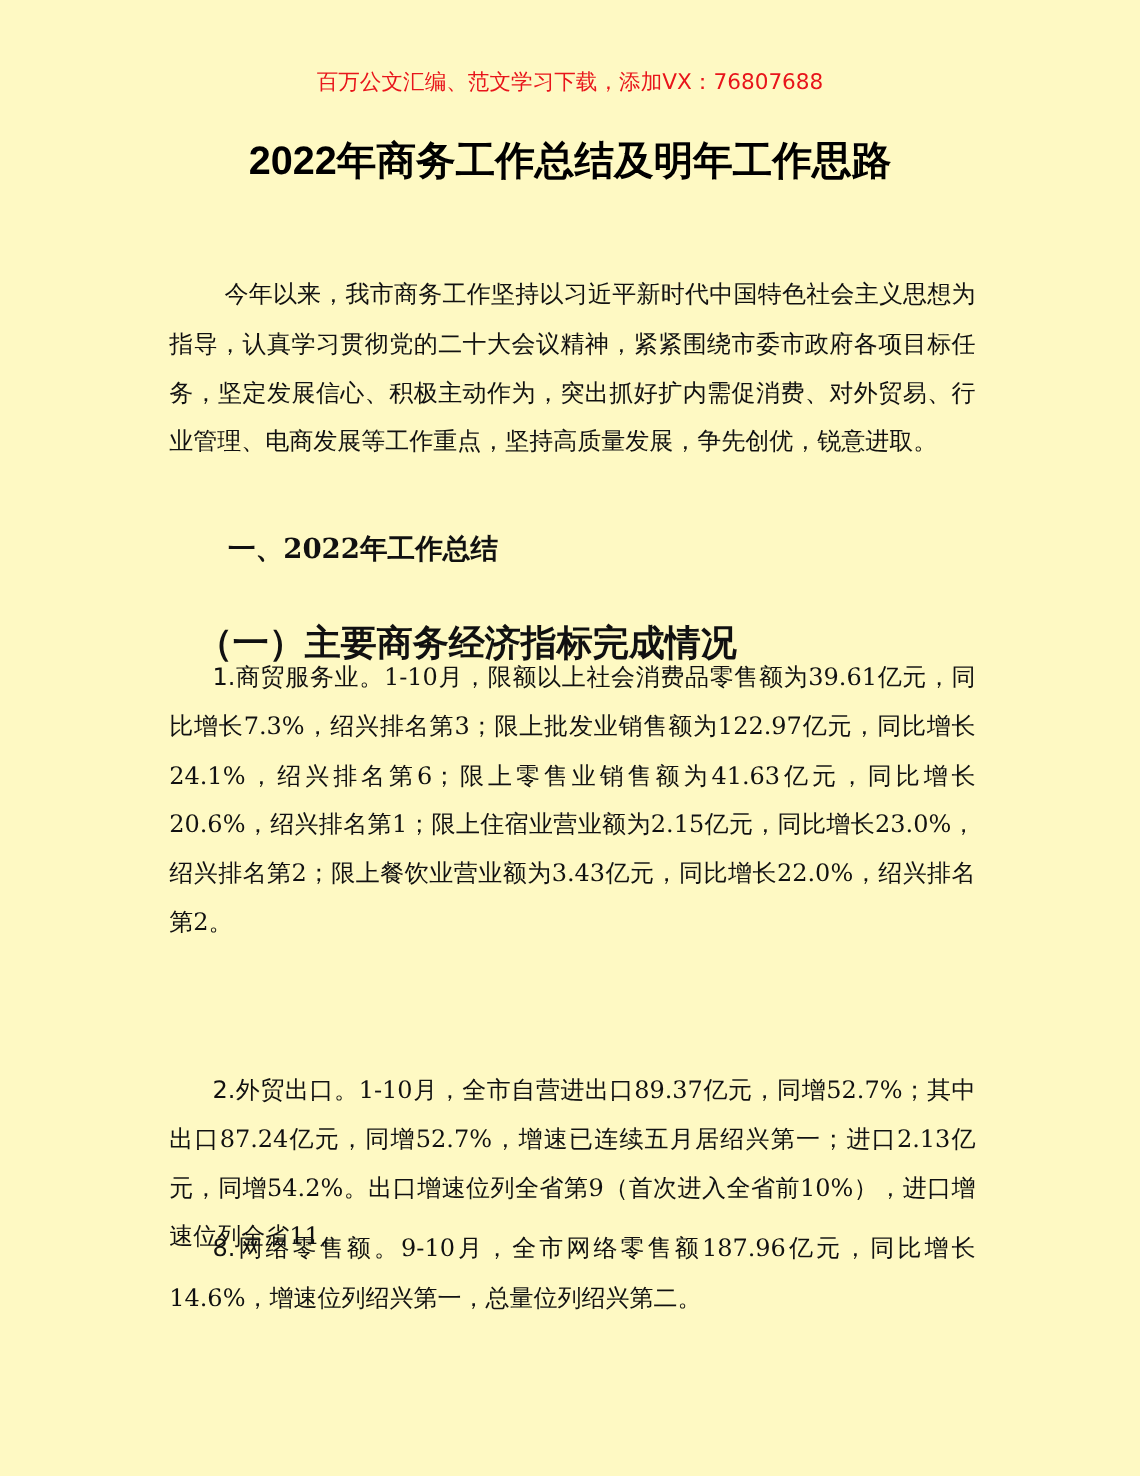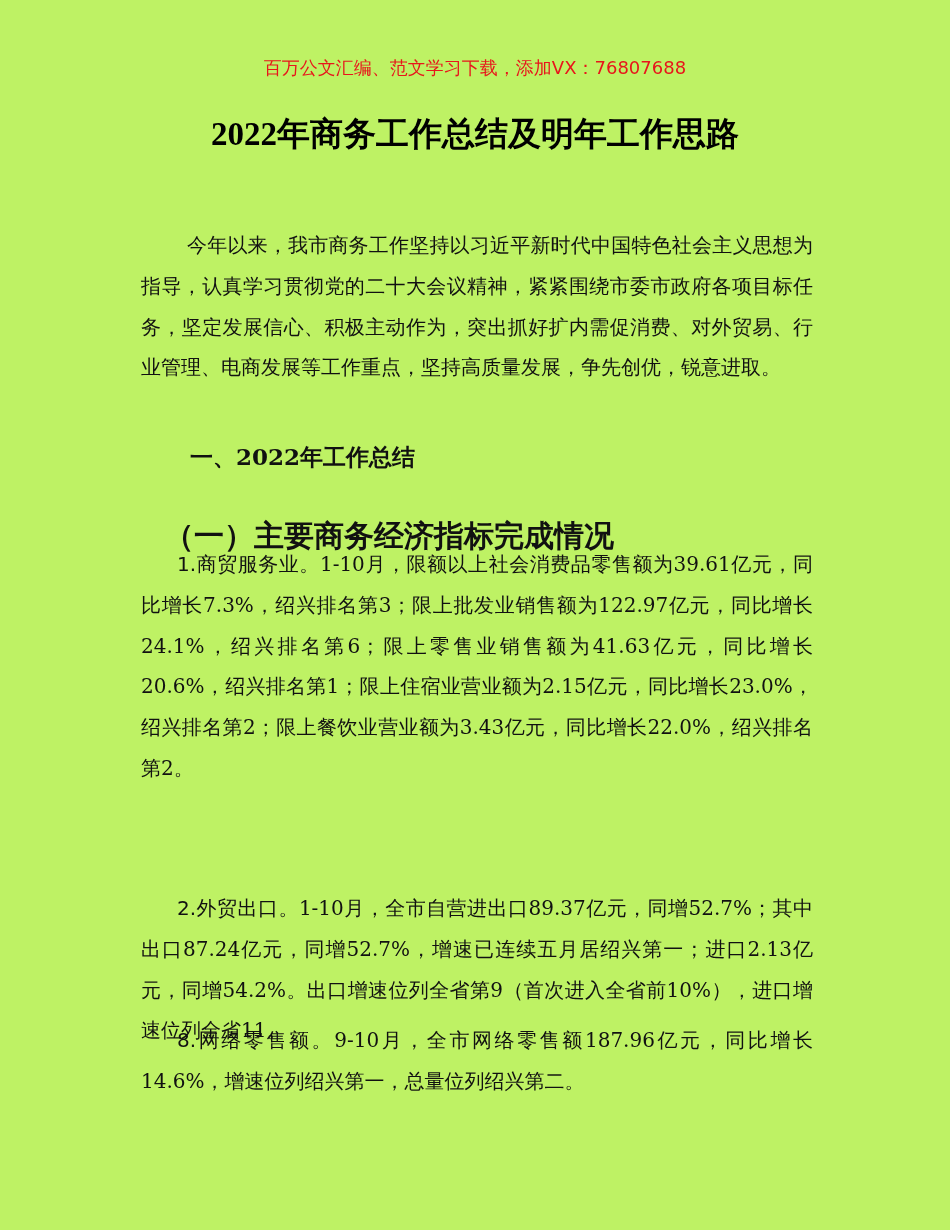--- a/index.html
+++ b/index.html
@@ -1,24 +1,24 @@
 <!DOCTYPE html>
 <html><head>
 <meta charset="utf-8">
 <style>
   html, body { margin: 0; padding: 0; background: #ffffff; }
   body { width: 950px; height: 1230px; position: relative; overflow: hidden; }
-  .page { position: absolute; left: 0; top: 0; width: 950px; height: 1230px; background: #bef264; }
+  .page { position: absolute; left: 0; top: 0; width: 950px; height: 1230px; background: #fef9c3; }
   .watermark {
     position: absolute; top: 56px; left: 0; width: 950px; text-align: center;
     color: #e8151b; font-family: "DejaVu Sans", sans-serif; font-size: 18px; letter-spacing: 0px;
   }
   .title {
     position: absolute; top: 112px; left: 0; width: 950px; text-align: center;
-    font-family: Liberation Serif, serif; font-weight: bold; font-size: 33px; color: #000;
+    font-family: Liberation Sans, sans-serif; font-weight: bold; font-size: 33px; color: #000;
   }
   .body-text {
     position: absolute; left: 141px; width: 672px;
     font-family: "DejaVu Serif", serif; font-size: 20px; color: #111;
     line-height: 40.8px; text-align: justify; margin: 0;
   }
   .p1 { top: 225px; text-indent: 46px; }
   .h1 { top: 442px; left: 190px; font-family: "DejaVu Serif", serif; font-weight: bold; font-size: 23px; position: absolute; color: #111; }
   .h2 { top: 516px; left: 164px; font-family: "DejaVu Serif", serif; font-weight: bold; font-size: 30px; position: absolute; color: #111; }
   .p2 { top: 544px; text-indent: 36px; }

